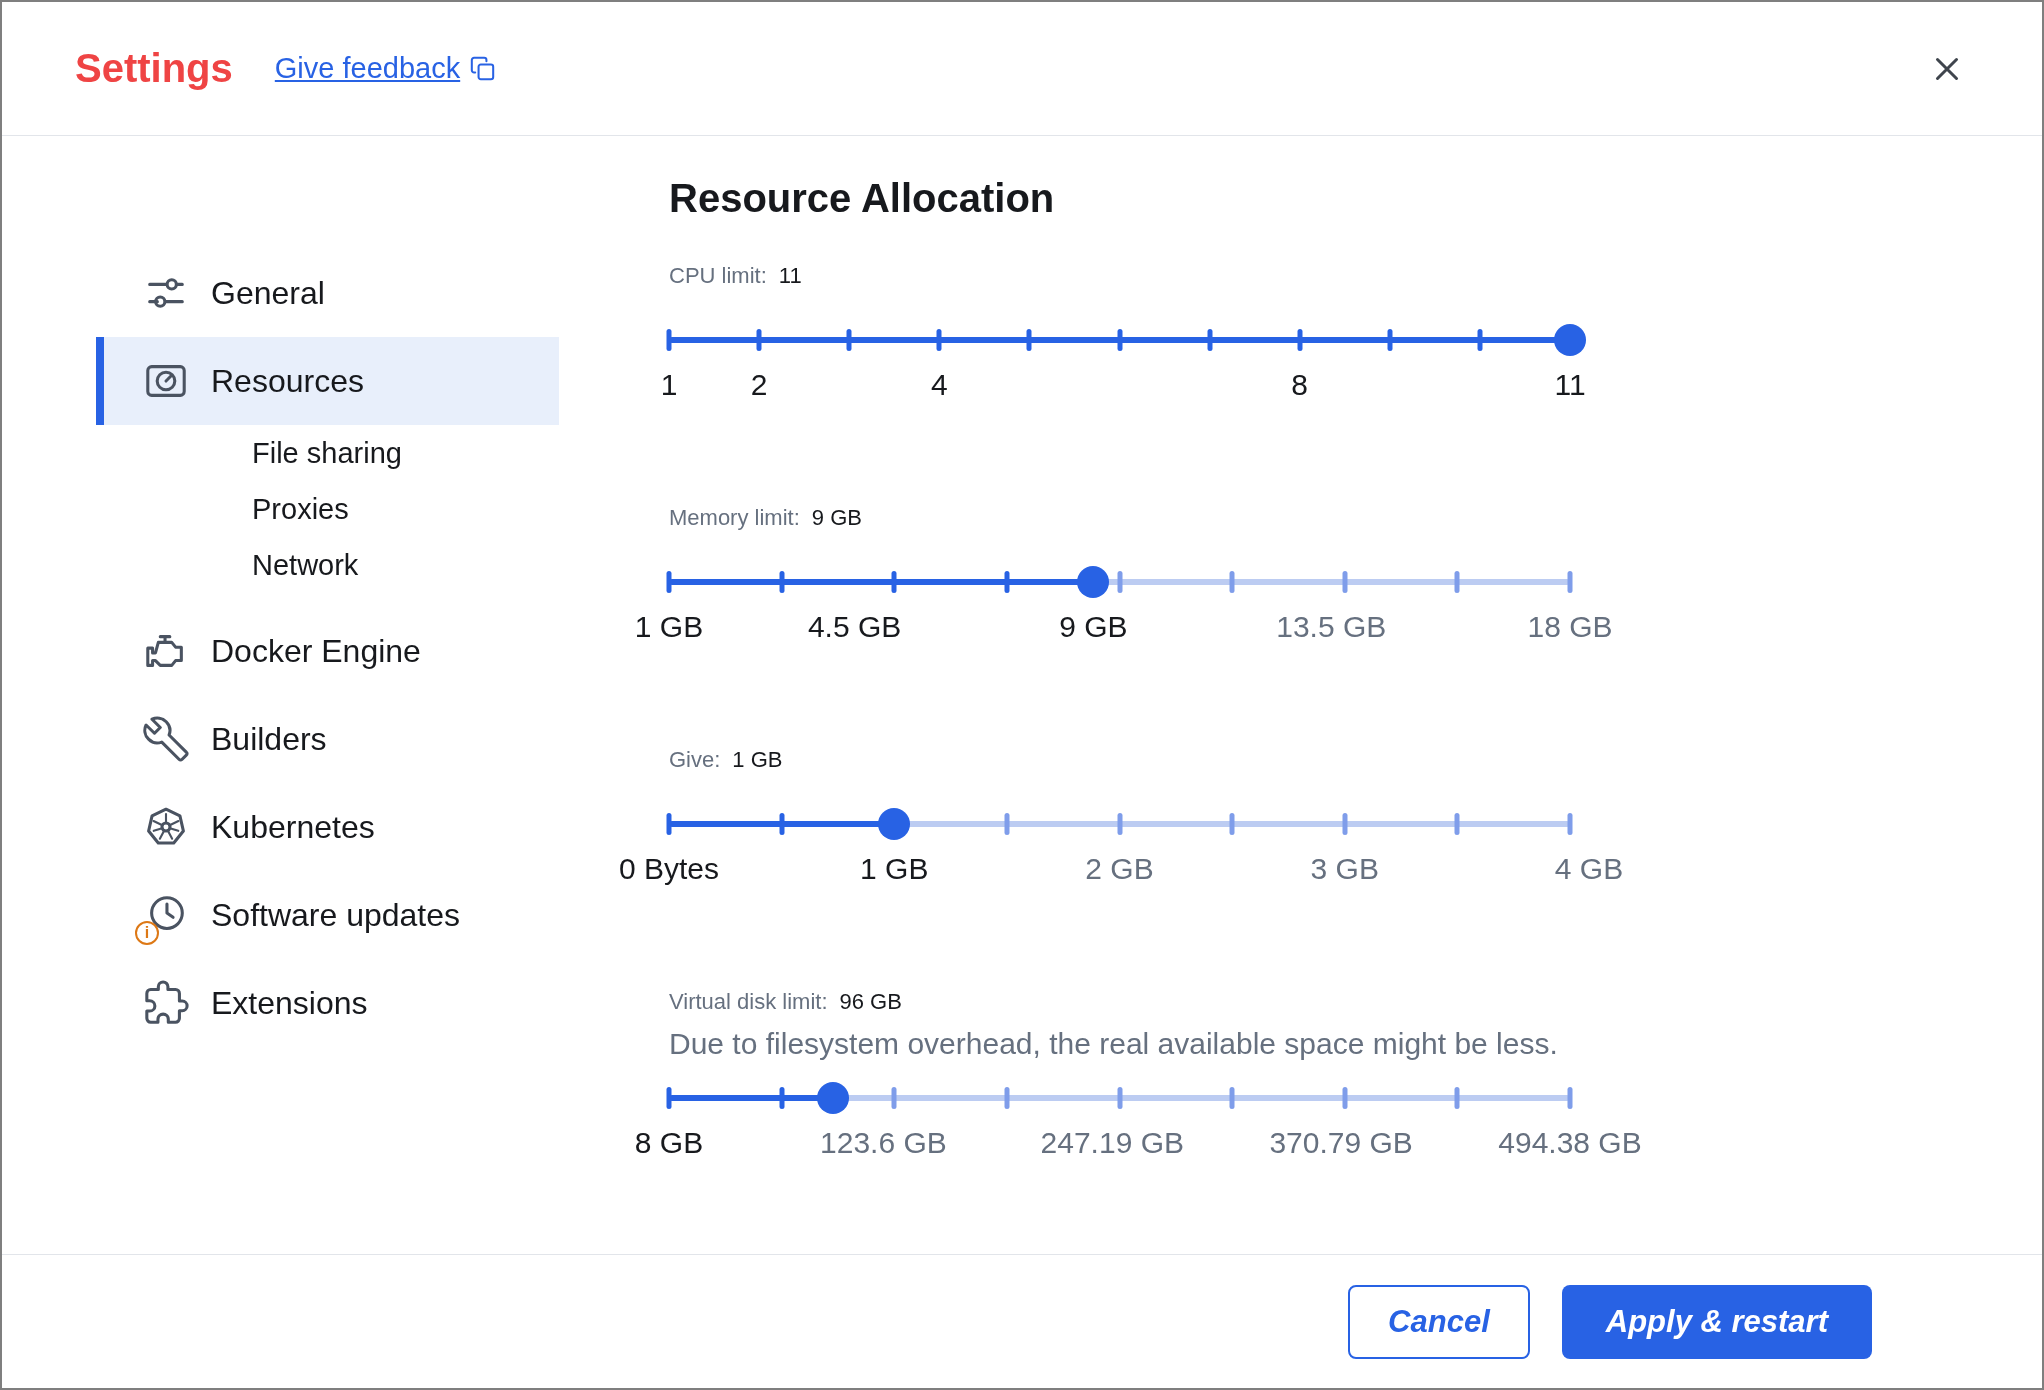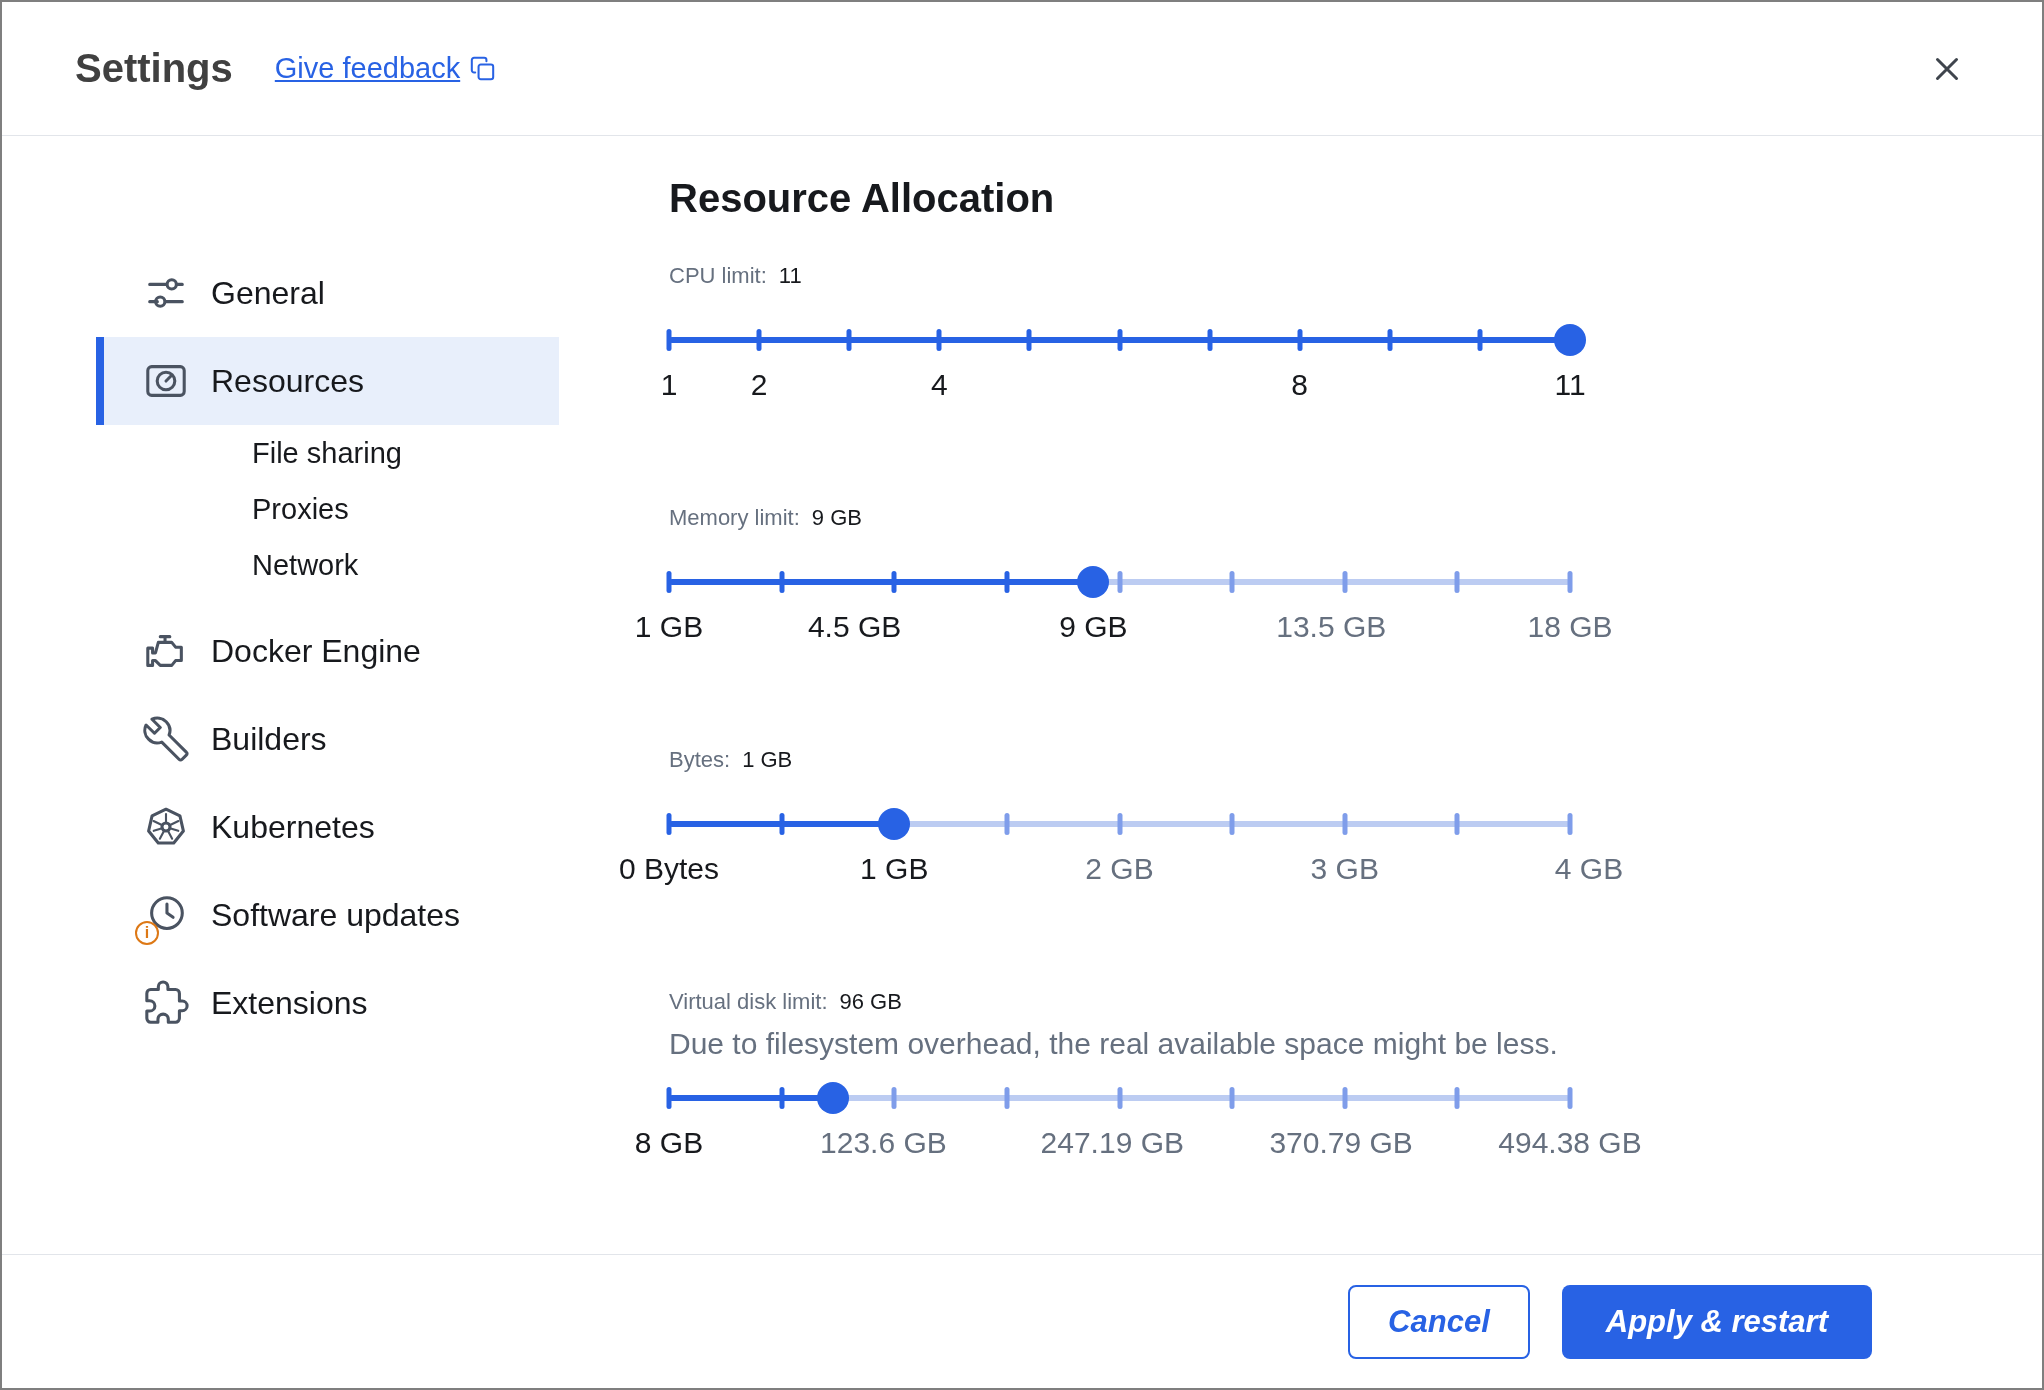--- a/index.html
+++ b/index.html
@@ -1,19 +1,19 @@
 <!DOCTYPE html>
 <html><head>
 <meta charset="utf-8">
 <style>
   html,body{margin:0;padding:0;background:#e8e8e8;font-family:"Liberation Sans","DejaVu Sans",sans-serif;}
   .window{position:relative;width:2044px;height:1390px;box-sizing:border-box;border:2px solid #7f7f7f;background:#ffffff;display:flex;flex-direction:column;overflow:hidden;}
   
   .hdr{height:134px;flex:0 0 134px;display:flex;align-items:center;padding:0 70px 0 73px;border-bottom:1px solid #e2e5ea;box-sizing:border-box;}
-  .hdr-title{font-size:40px;font-weight:700;color:#404040;}
+  .hdr-title{font-size:40px;font-weight:700;color:#ef4444;}
   .feedback{margin-left:42px;display:flex;align-items:center;gap:9px;color:#2862e4;font-size:29px;text-decoration:none;cursor:pointer;}
   .feedback .fb-text{text-decoration:underline;}
   .close-btn{margin-left:auto;background:none;border:none;cursor:pointer;padding:6px;display:flex;}
   
   .bodyrow{flex:0 0 1092px;display:flex;box-sizing:border-box;}
   
   .sidebar{width:557px;flex:0 0 557px;box-sizing:border-box;padding:113px 0 0 94px;}
   .side-item{height:88px;display:flex;align-items:center;gap:22px;padding-left:39px;border-left:8px solid transparent;box-sizing:border-box;cursor:pointer;}
   .side-item.selected{background:#e8effb;border-left-color:#2862e4;}
   .side-item .icon{width:46px;height:46px;flex:0 0 46px;display:flex;align-items:center;justify-content:center;position:relative;}
@@ -227,21 +227,21 @@
               <div class="tick-label on" style="left: 20.6%;">4.5 GB</div>
               <div class="tick-label on" style="left: 47.1%;">9 GB</div>
               <div class="tick-label" style="left: 73.5%;">13.5 GB</div>
               <div class="tick-label" style="left: 100%;">18 GB</div>
             </div>
           </div>
       </div>
 
       <div class="slider-group">
         <div class="slider-title">
-          <span class="slider-label">Bytes:</span>
+          <span class="slider-label">Give:</span>
           <span class="slider-value">1 GB</span>
         </div>
         <div>
             <div class="track-area">
               <div class="track">
                 <div class="track-fill" style="width: 25%;"></div>
                 <div class="tick on" style="left: 0%;"></div>
                 <div class="tick on" style="left: 12.5%;"></div>
                 <div class="tick on" style="left: 25%;"></div>
                 <div class="tick" style="left: 37.5%;"></div>

